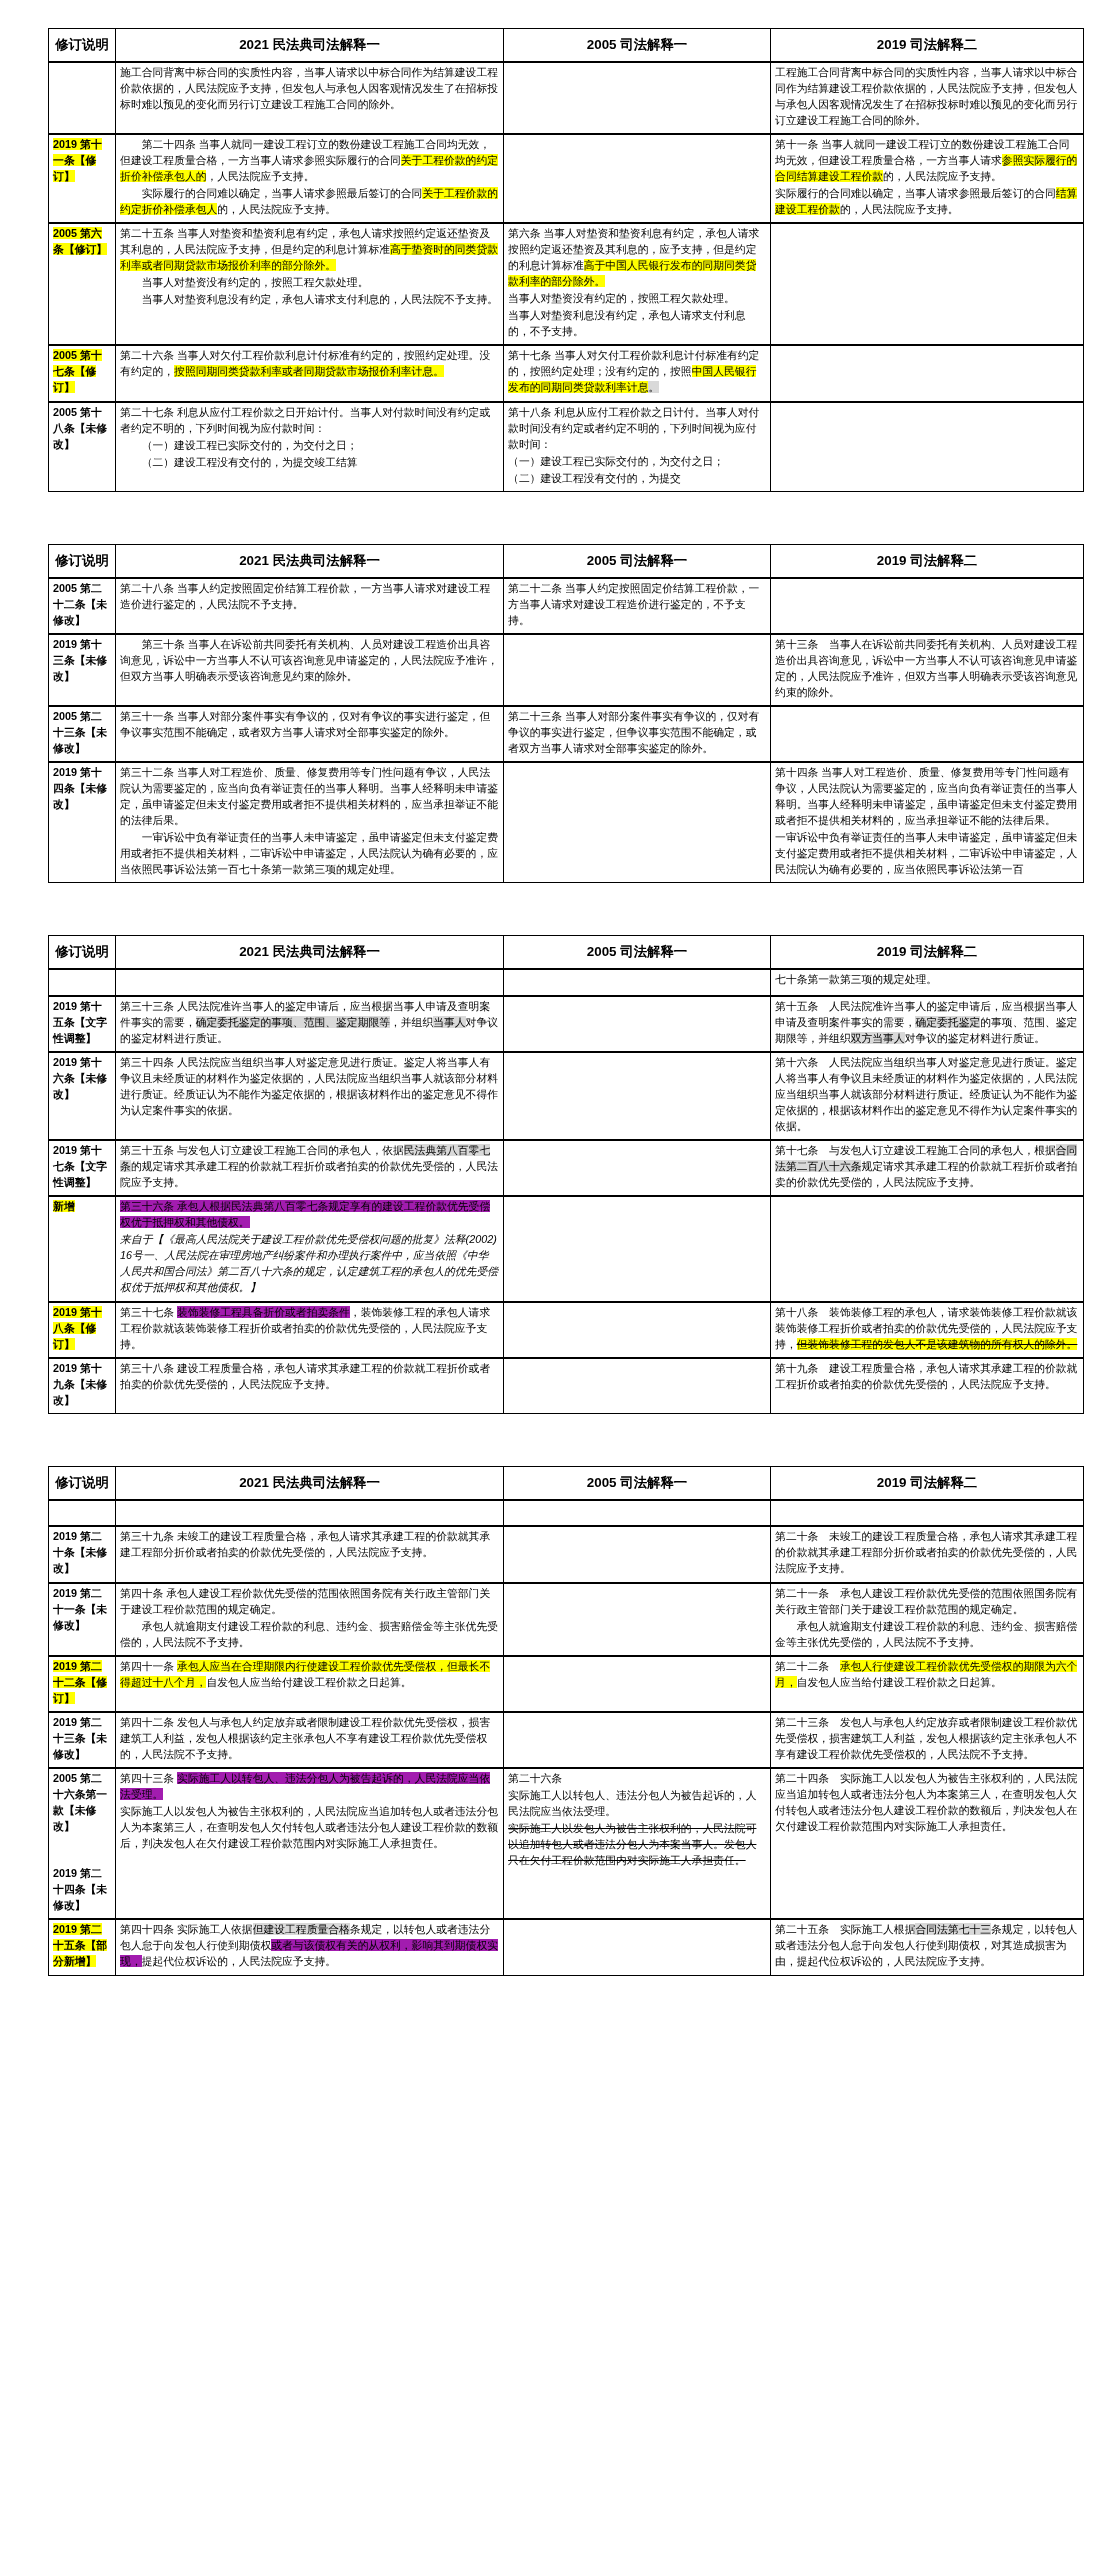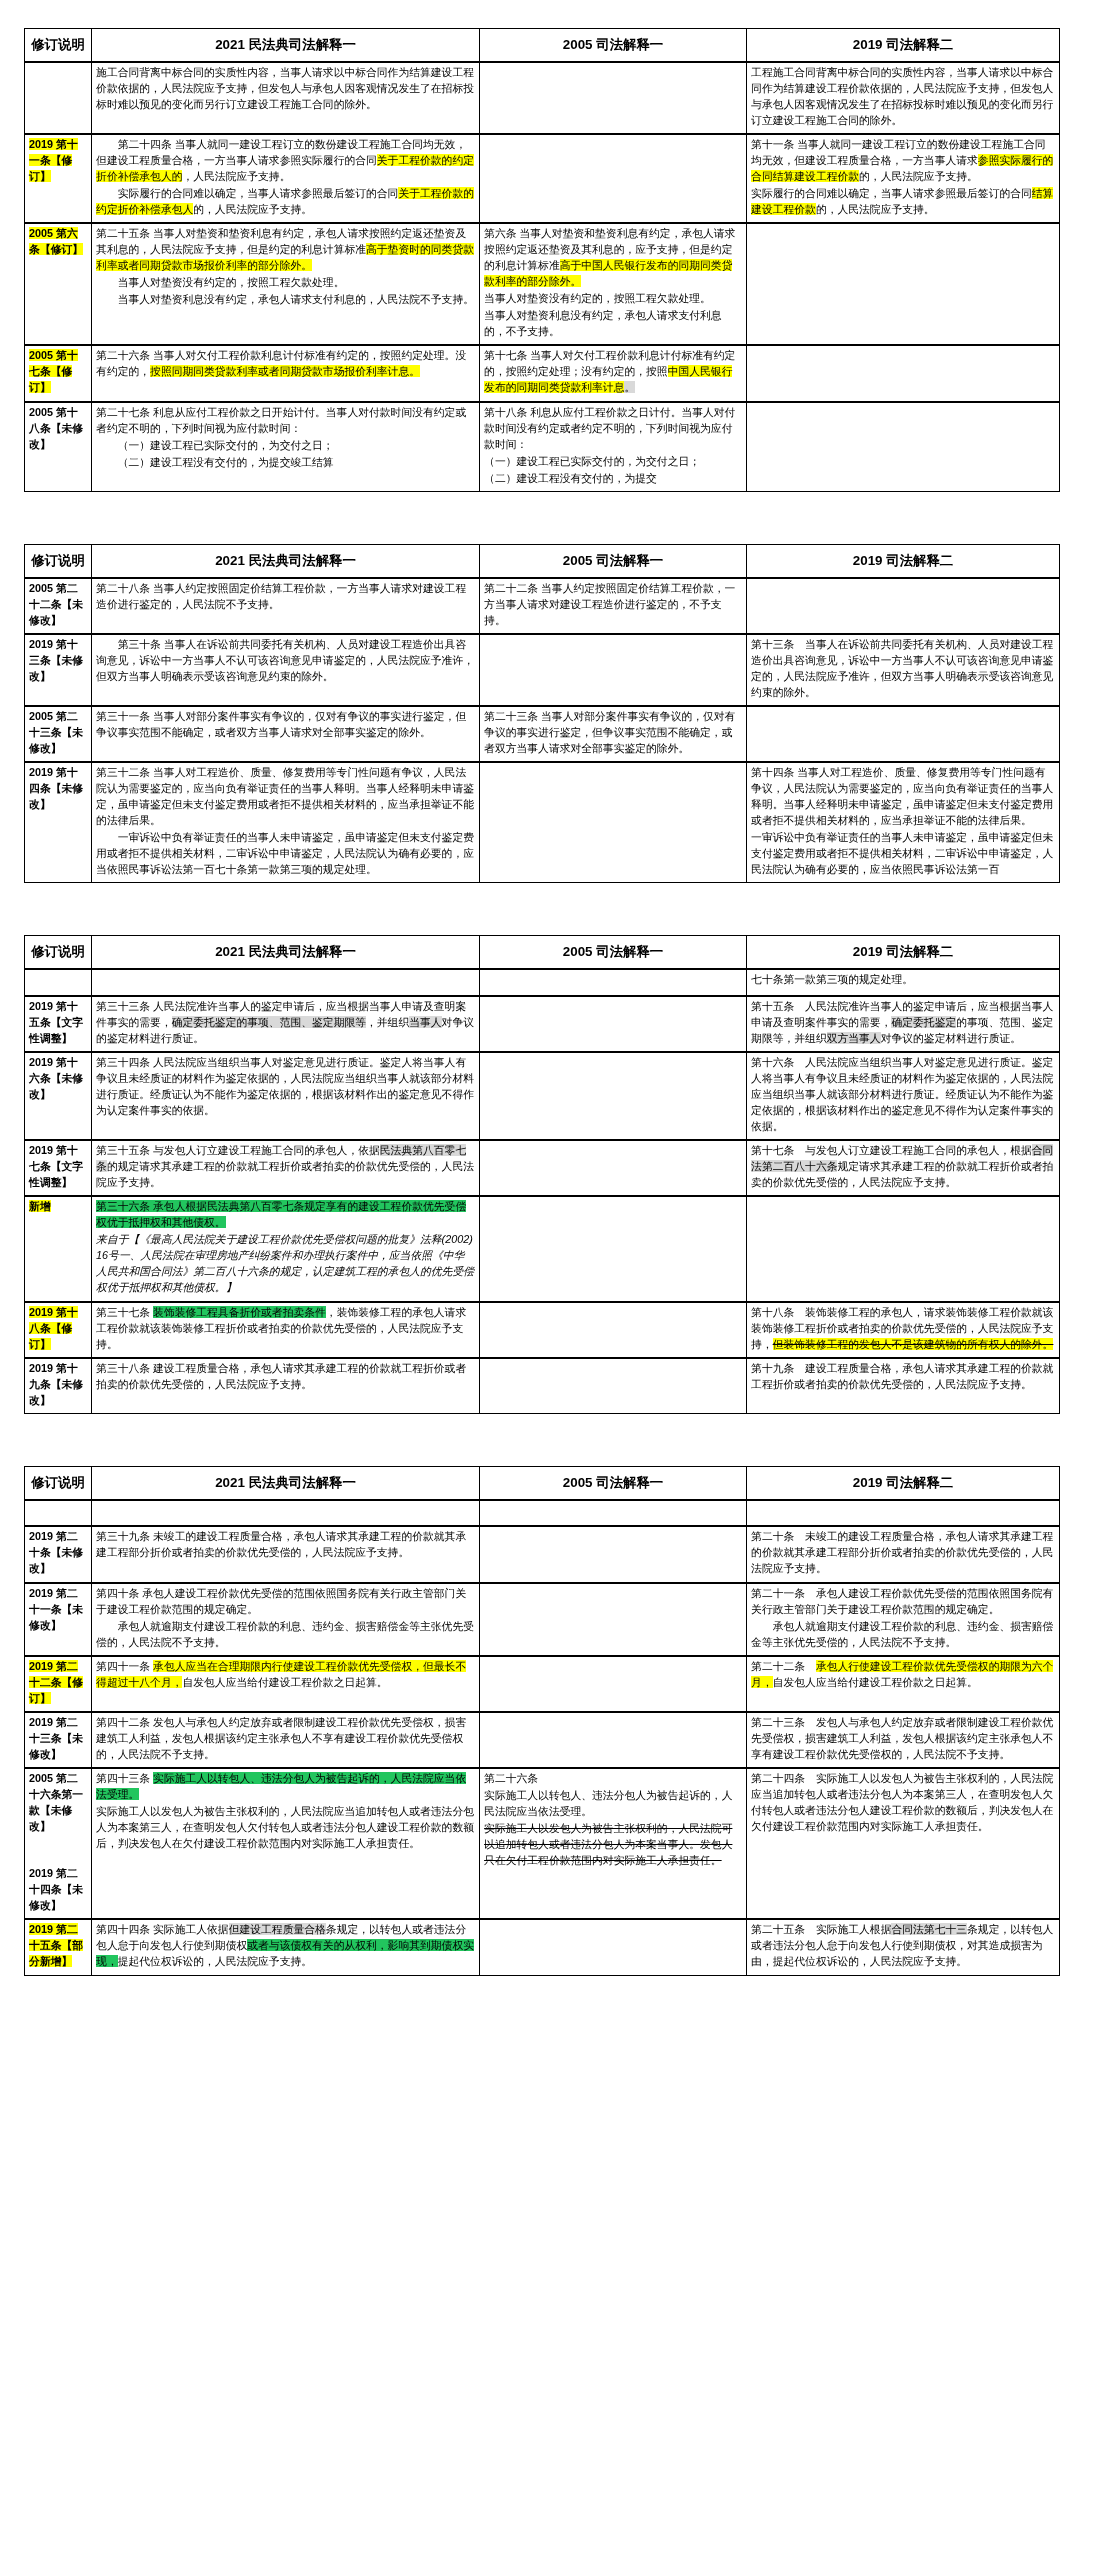--- a/index.html
+++ b/index.html
@@ -1,32 +1,32 @@
 <!DOCTYPE html>
 <html style="font-size:8.2px"><head>
 <meta charset="utf-8">
 <style>
   html,body{margin:0;padding:0;background:#ffffff;}
   body{width:1099px;font-family:"Liberation Sans","DejaVu Sans",sans-serif;color:#000;}
-  .page{padding:28px 0 62px 24px;}
+  .page{padding:28px 0 62px 48px;}
   table.cmp{border-collapse:collapse;table-layout:fixed;width:1036px;margin:0 0 52px 0;
             border:1.5px solid #000;}
   table.cmp col.c0{width:67px;} table.cmp col.c1{width:388px;}
   table.cmp col.c2{width:267px;} table.cmp col.c3{width:313px;}
   table.cmp th{border:1px solid #000;border-bottom:2.6px double #000;border-top:1.5px solid #000;
                font-size:13.4px;font-weight:bold;text-align:center;padding:7.2px 2.1px;line-height:1.3;}
   table.cmp td{border:1px solid #000;border-top:2.6px double #000;vertical-align:top;
                font-size:10.8px;line-height:16px;padding:1px 4.1px 5.2px 4.1px;word-break:break-all;}
   table.cmp tr.cont td{border-top:none;}
   td.lbl{font-weight:bold;padding-left:2.1px;padding-right:2.1px;}
   .para{margin:0;}
   .para + .para{margin-top:1px;}
   .lbl .para + .para{margin-top:31px;}
   .hl-yellow{background:#ffff00;}
-  .hl-green{background:#22c55e;}
+  .hl-green{background:#a21caf;}
   .hl-gray{background:#d9d9d9;}
   .strike{text-decoration:line-through;font-family:Liberation Serif, serif;}
   .italic{font-style:italic;}
   td:empty{height:18.5px;}
 </style>
 </head>
 <body>
 
 <div class="page" id="page-root">
     <table class="cmp">

